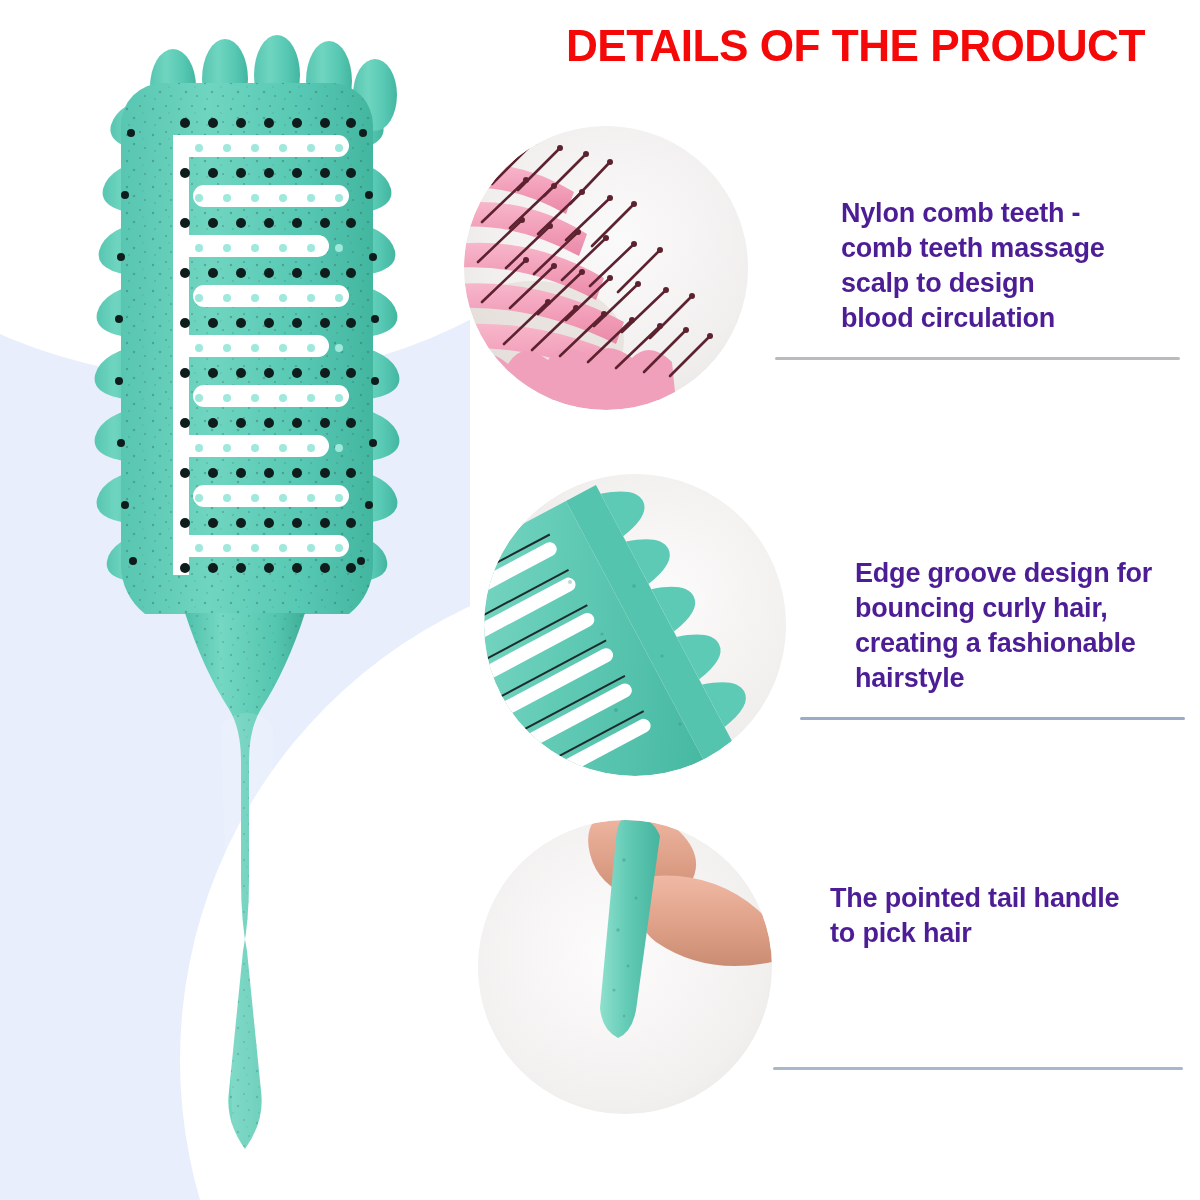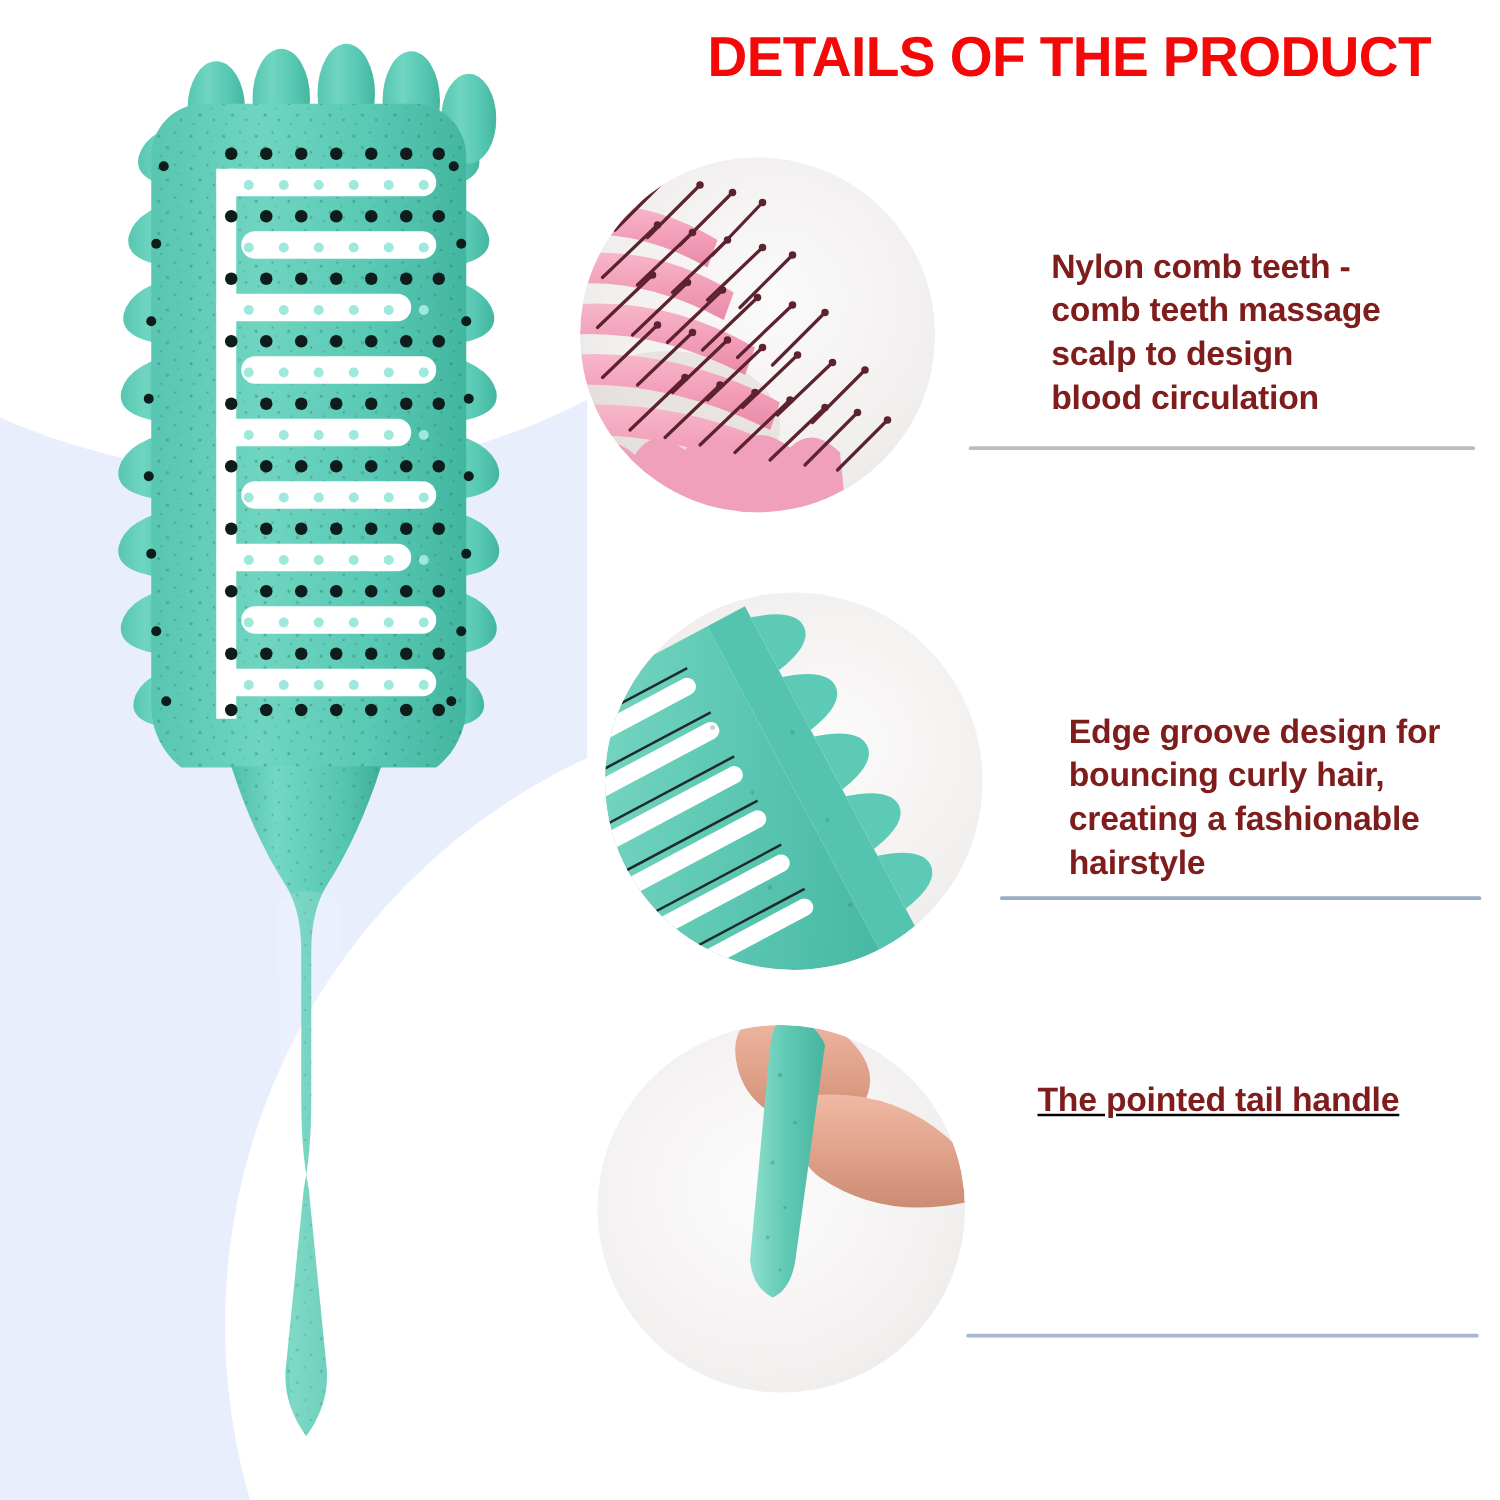--- a/index.html
+++ b/index.html
@@ -46,26 +46,26 @@
     background:#f4f2f1;
   }
   .c1{left:464px;top:126px;width:284px;height:284px;}
   .c2{left:484px;top:474px;width:302px;height:302px;}
   .c3{left:478px;top:820px;width:294px;height:294px;}
   .circle svg{display:block;width:100%;height:100%;}
 
   
   .feature{position:absolute;}
   .feature p{
-    margin:0;color:#7f1d1d;font-weight:bold;
+    margin:0;color:#4c1d95;font-weight:bold;
     font-size:27px;line-height:35px;letter-spacing:-0.2px;
   }
   .f1{left:841px;top:196px;width:340px;}
-  .f2{left:855px;top:556px;width:330px;margin-top:12px;}
-  .f3{left:830px;top:863px;width:350px;text-decoration:underline;}
+  .f2{left:855px;top:556px;width:330px;}
+  .f3{left:830px;top:881px;width:350px;}
 
   .divider{position:absolute;height:3px;border-radius:2px;}
   .d1{left:775px;top:357px;width:405px;background:#b9bcbe;}
   .d2{left:800px;top:717px;width:385px;background:#9aacc6;}
   .d3{left:773px;top:1067px;width:410px;background:#a9b7cd;}
 </style>
 </head>
 <body>
 
 <div id="page">
@@ -544,16 +544,17 @@
   <div class="feature f2">
     <p>Edge groove design for</p>
     <p>bouncing curly hair,</p>
     <p>creating a fashionable</p>
     <p>hairstyle</p>
   </div>
   <div class="divider d2"></div>
 
   <div class="feature f3">
     <p>The pointed tail handle</p>
+    <p>to pick hair</p>
   </div>
   <div class="divider d3"></div>
 
 </div>
 
 </body></html>

